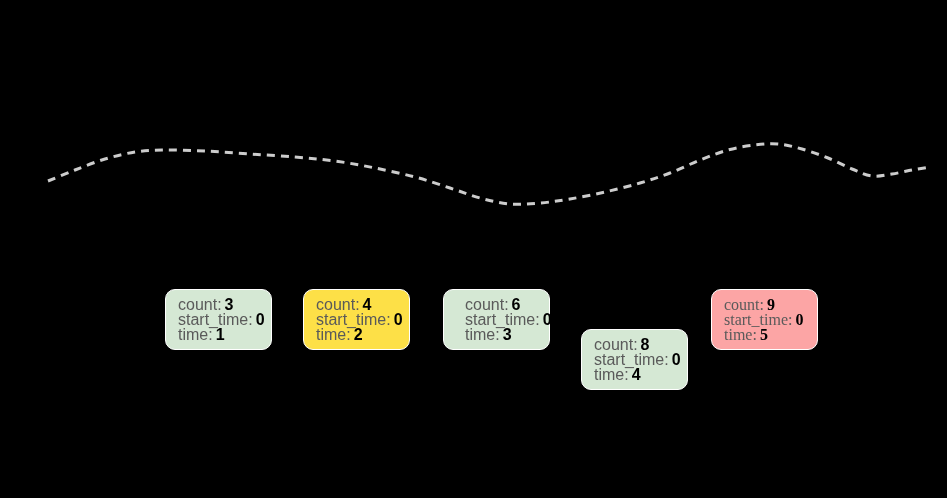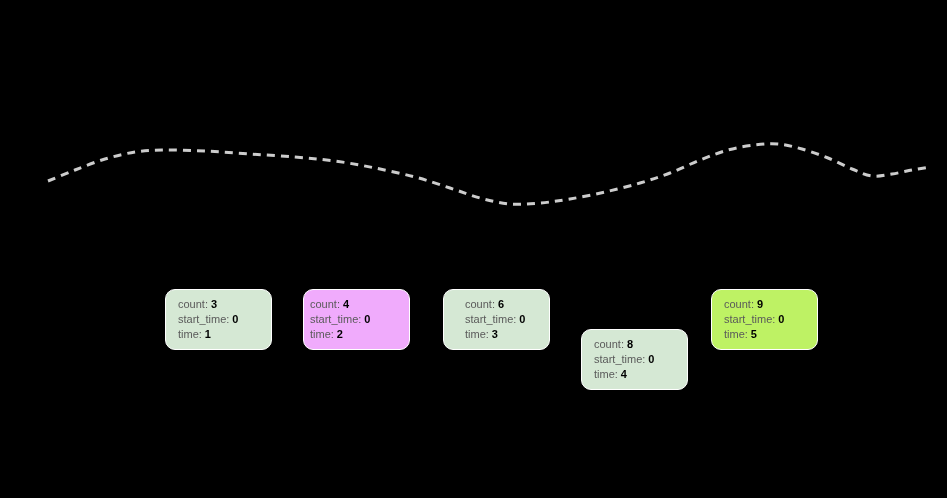--- a/index.html
+++ b/index.html
@@ -26,21 +26,21 @@
   .node {
     position: absolute;
     top: 289px;
     width: 107px;
     height: 61px;
     box-sizing: border-box;
     background: #d5e8d4;
     border: 1px solid rgba(255, 255, 255, 0.85);
     border-radius: 10px;
     padding: 7px 0 0 12px;
-    font-size: 11px;
+    font-size: 16px;
     line-height: 15px;
     color: #5a5a5a;
     white-space: nowrap;
   }
   .node-1 { left: 165px; }
   .node-2 { left: 303px; }
   .node-3 { left: 443px; }
   .node-4 { left: 581px; }
   .node-5 { left: 711px; }
   .node .row { display: block; }
@@ -55,37 +55,37 @@
   <svg class="curve-svg" viewBox="0 0 947 498" xmlns="http://www.w3.org/2000/svg">
     <path id="dashed-curve" fill="none" stroke-linecap="butt" stroke-linejoin="round" d="M 48 181 C 52.5 179.2, 65.5 173.7, 75 170 C 84.5 166.3, 95.0 162.0, 105 159 C 115.0 156.0, 125.5 153.5, 135 152 C 144.5 150.5, 150.3 150.2, 162 150 C 173.7 149.8, 190.3 150.3, 205 151 C 219.7 151.7, 235.0 153.0, 250 154 C 265.0 155.0, 280.8 155.8, 295 157 C 309.2 158.2, 321.7 159.2, 335 161 C 348.3 162.8, 361.7 165.3, 375 168 C 388.3 170.7, 402.5 173.7, 415 177 C 427.5 180.3, 439.2 184.5, 450 188 C 460.8 191.5, 470.0 195.3, 480 198 C 490.0 200.7, 500.0 203.2, 510 204 C 520.0 204.8, 530.0 203.8, 540 203 C 550.0 202.2, 559.2 200.8, 570 199 C 580.8 197.2, 593.3 194.7, 605 192 C 616.7 189.3, 629.2 186.2, 640 183 C 650.8 179.8, 660.0 176.8, 670 173 C 680.0 169.2, 690.3 163.8, 700 160 C 709.7 156.2, 718.8 152.5, 728 150 C 737.2 147.5, 746.7 146.0, 755 145 C 763.3 144.0, 770.2 143.3, 778 144 C 785.8 144.7, 793.7 146.7, 802 149 C 810.3 151.3, 819.7 154.7, 828 158 C 836.3 161.3, 844.7 166.0, 852 169 C 859.3 172.0, 865.3 175.2, 872 176 C 878.7 176.8, 885.3 175.0, 892 174 C 898.7 173.0, 905.7 171.2, 912 170 C 918.3 168.8, 927.0 167.5, 930 167" stroke="#cccccc" stroke-width="3" stroke-dasharray="8 6"></path>
   </svg>
 
   <div class="node node-1" style="background: rgb(213, 232, 212); border-color: rgb(255, 255, 255);">
     <span class="row"><span class="lbl" style="color: rgb(90, 90, 90);">count:</span><span class="val" style="color: rgb(0, 0, 0);">3</span></span>
     <span class="row"><span class="lbl" style="color: rgb(90, 90, 90);">start_time:</span><span class="val" style="color: rgb(0, 0, 0);">0</span></span>
     <span class="row"><span class="lbl" style="color: rgb(90, 90, 90);">time:</span><span class="val" style="color: rgb(0, 0, 0);">1</span></span>
   </div>
 
-  <div class="node node-2" style="background: #f0abfc; border-color: rgb(255, 255, 255); padding-left: 6px;">
+  <div class="node node-2" style="background: #fde047; border-color: rgb(255, 255, 255);">
     <span class="row"><span class="lbl" style="color: rgb(90, 90, 90);">count:</span><span class="val" style="color: rgb(0, 0, 0);">4</span></span>
     <span class="row"><span class="lbl" style="color: rgb(90, 90, 90);">start_time:</span><span class="val" style="color: rgb(0, 0, 0);">0</span></span>
     <span class="row"><span class="lbl" style="color: rgb(90, 90, 90);">time:</span><span class="val" style="color: rgb(0, 0, 0);">2</span></span>
   </div>
 
   <div class="node node-3" style="background: rgb(213, 232, 212); border-color: rgb(255, 255, 255); padding-left: 21px;">
     <span class="row"><span class="lbl" style="color: rgb(90, 90, 90);">count:</span><span class="val" style="color: rgb(0, 0, 0);">6</span></span>
     <span class="row"><span class="lbl" style="color: rgb(90, 90, 90);">start_time:</span><span class="val" style="color: rgb(0, 0, 0);">0</span></span>
     <span class="row"><span class="lbl" style="color: rgb(90, 90, 90);">time:</span><span class="val" style="color: rgb(0, 0, 0);">3</span></span>
   </div>
 
   <div class="node node-4" style="background: rgb(213, 232, 212); border-color: rgb(255, 255, 255); margin-top: 40px;">
     <span class="row"><span class="lbl" style="color: rgb(90, 90, 90);">count:</span><span class="val" style="color: rgb(0, 0, 0);">8</span></span>
     <span class="row"><span class="lbl" style="color: rgb(90, 90, 90);">start_time:</span><span class="val" style="color: rgb(0, 0, 0);">0</span></span>
     <span class="row"><span class="lbl" style="color: rgb(90, 90, 90);">time:</span><span class="val" style="color: rgb(0, 0, 0);">4</span></span>
   </div>
 
-  <div class="node node-5" style="background: #bef264; border-color: rgb(255, 255, 255);">
+  <div class="node node-5" style="background: #fca5a5; border-color: rgb(255, 255, 255); font-family: Liberation Serif, serif;">
     <span class="row"><span class="lbl" style="color: rgb(90, 90, 90);">count:</span><span class="val" style="color: rgb(0, 0, 0);">9</span></span>
     <span class="row"><span class="lbl" style="color: rgb(90, 90, 90);">start_time:</span><span class="val" style="color: rgb(0, 0, 0);">0</span></span>
     <span class="row"><span class="lbl" style="color: rgb(90, 90, 90);">time:</span><span class="val" style="color: rgb(0, 0, 0);">5</span></span>
   </div>
 
 </div>
 
 </body></html>

